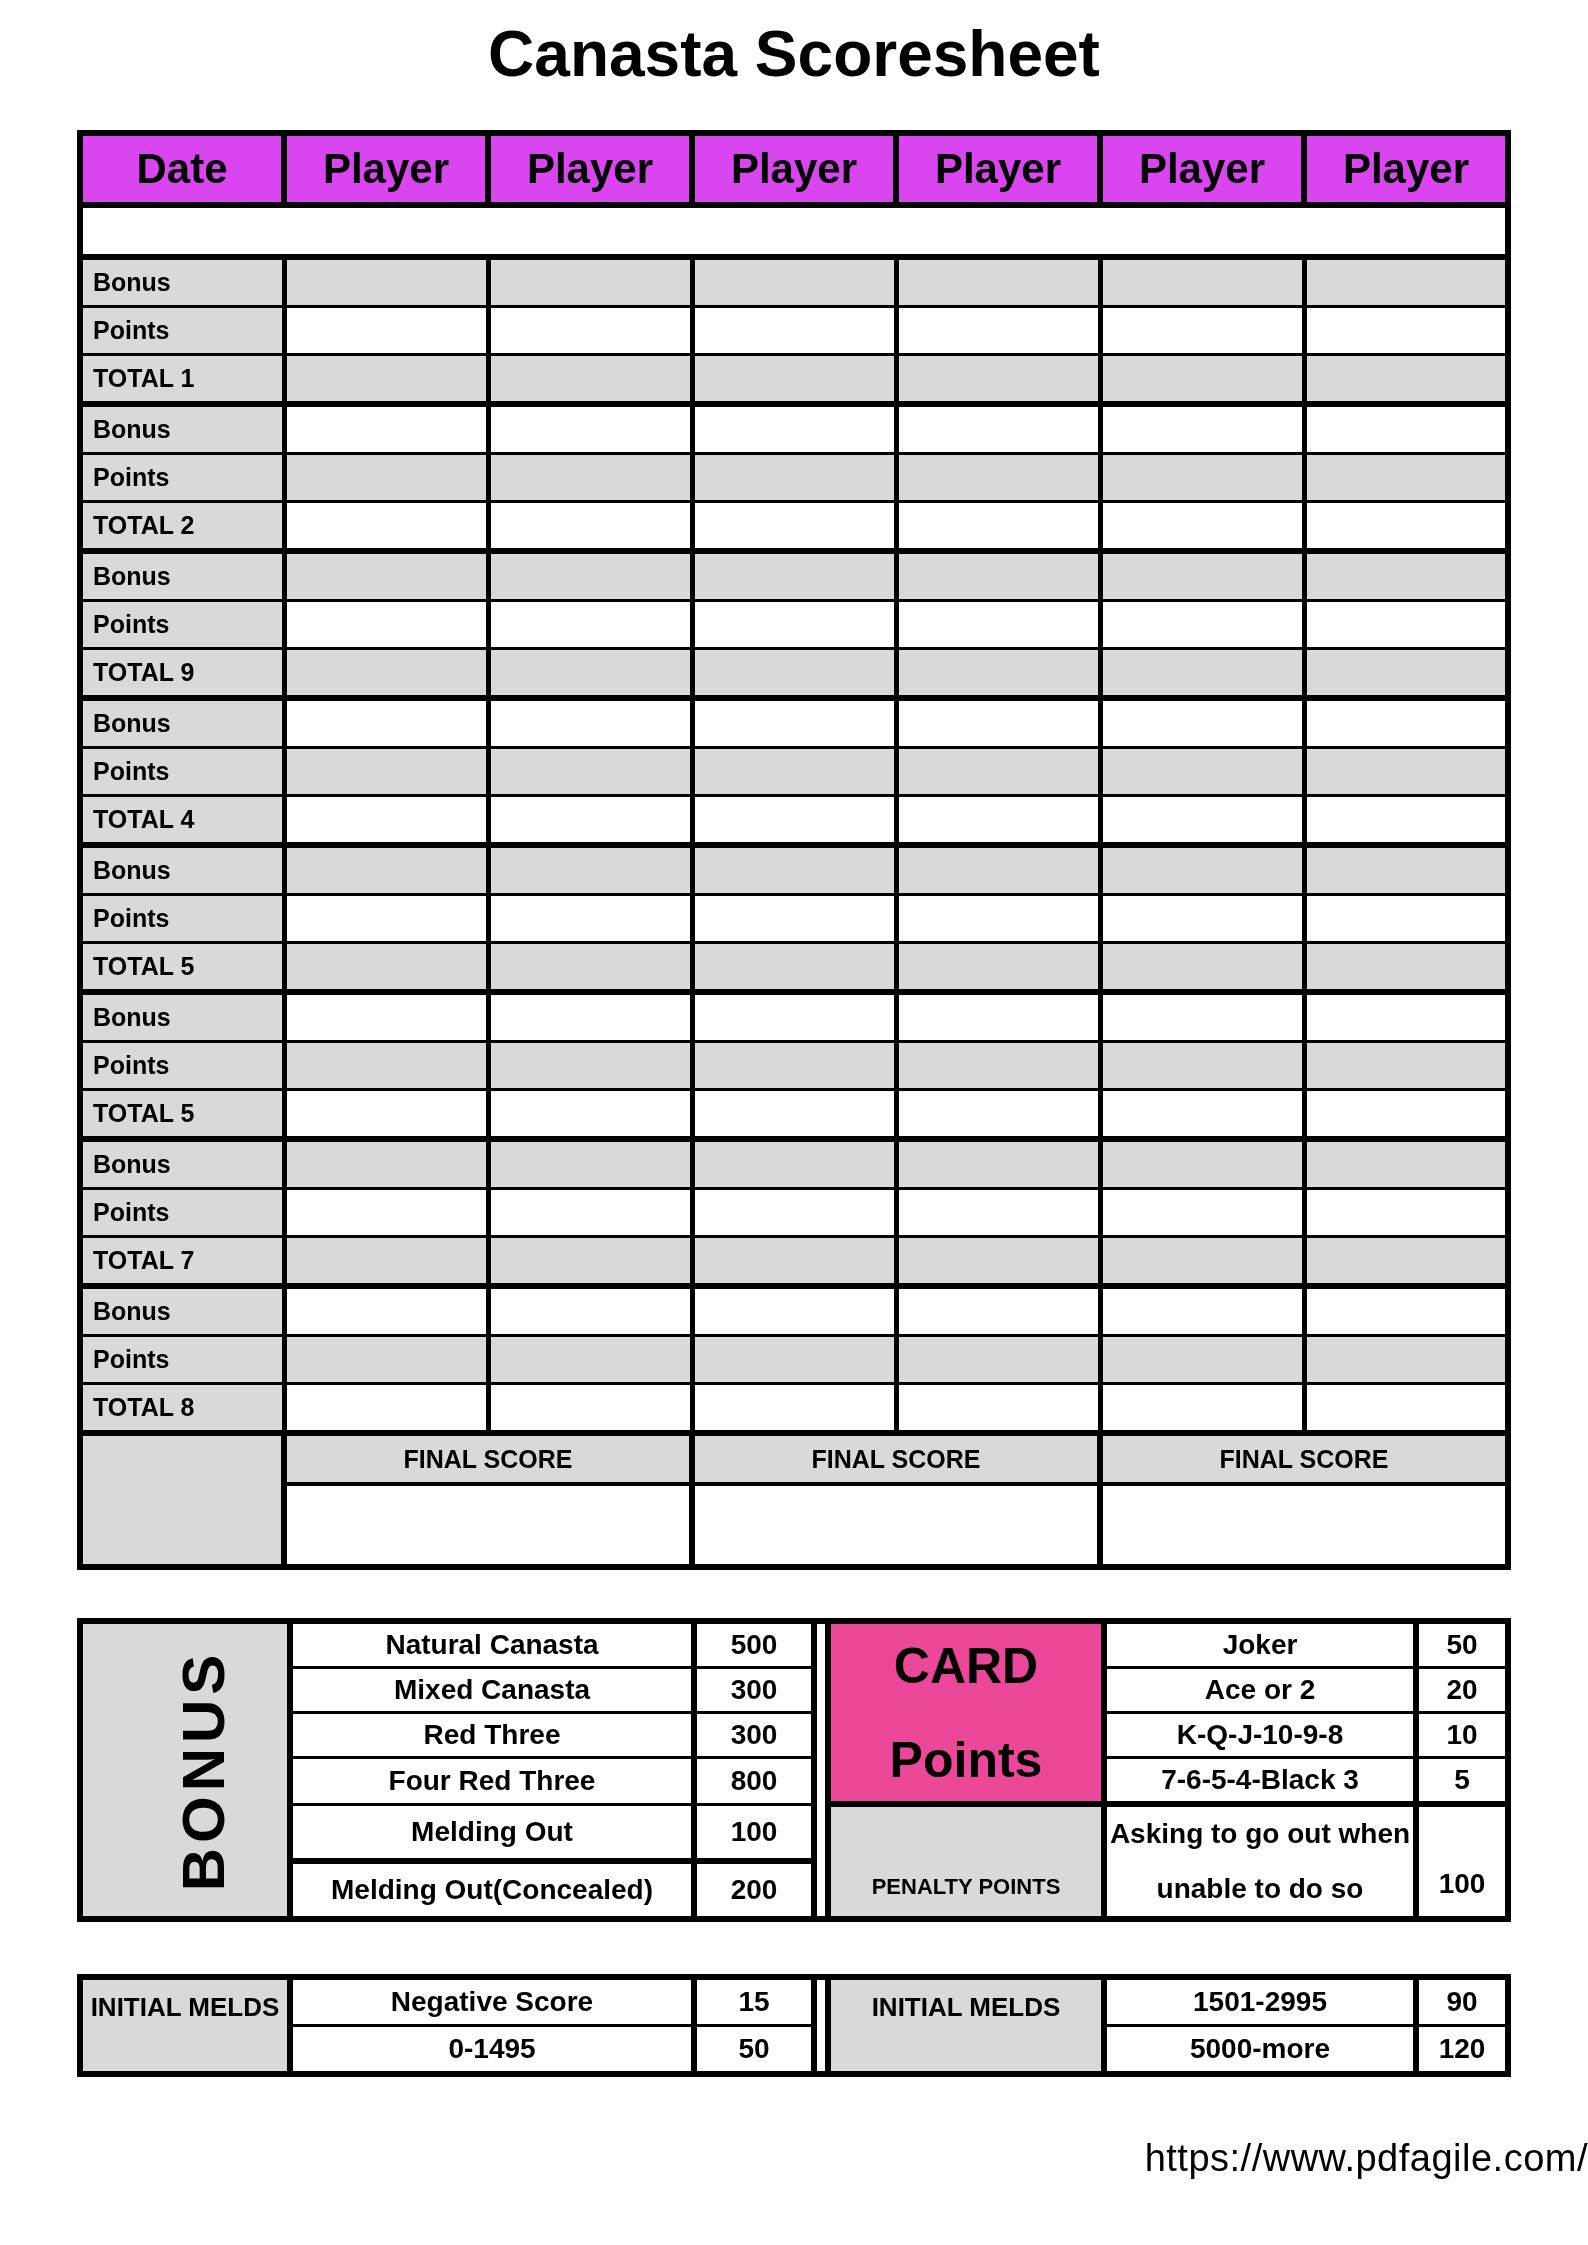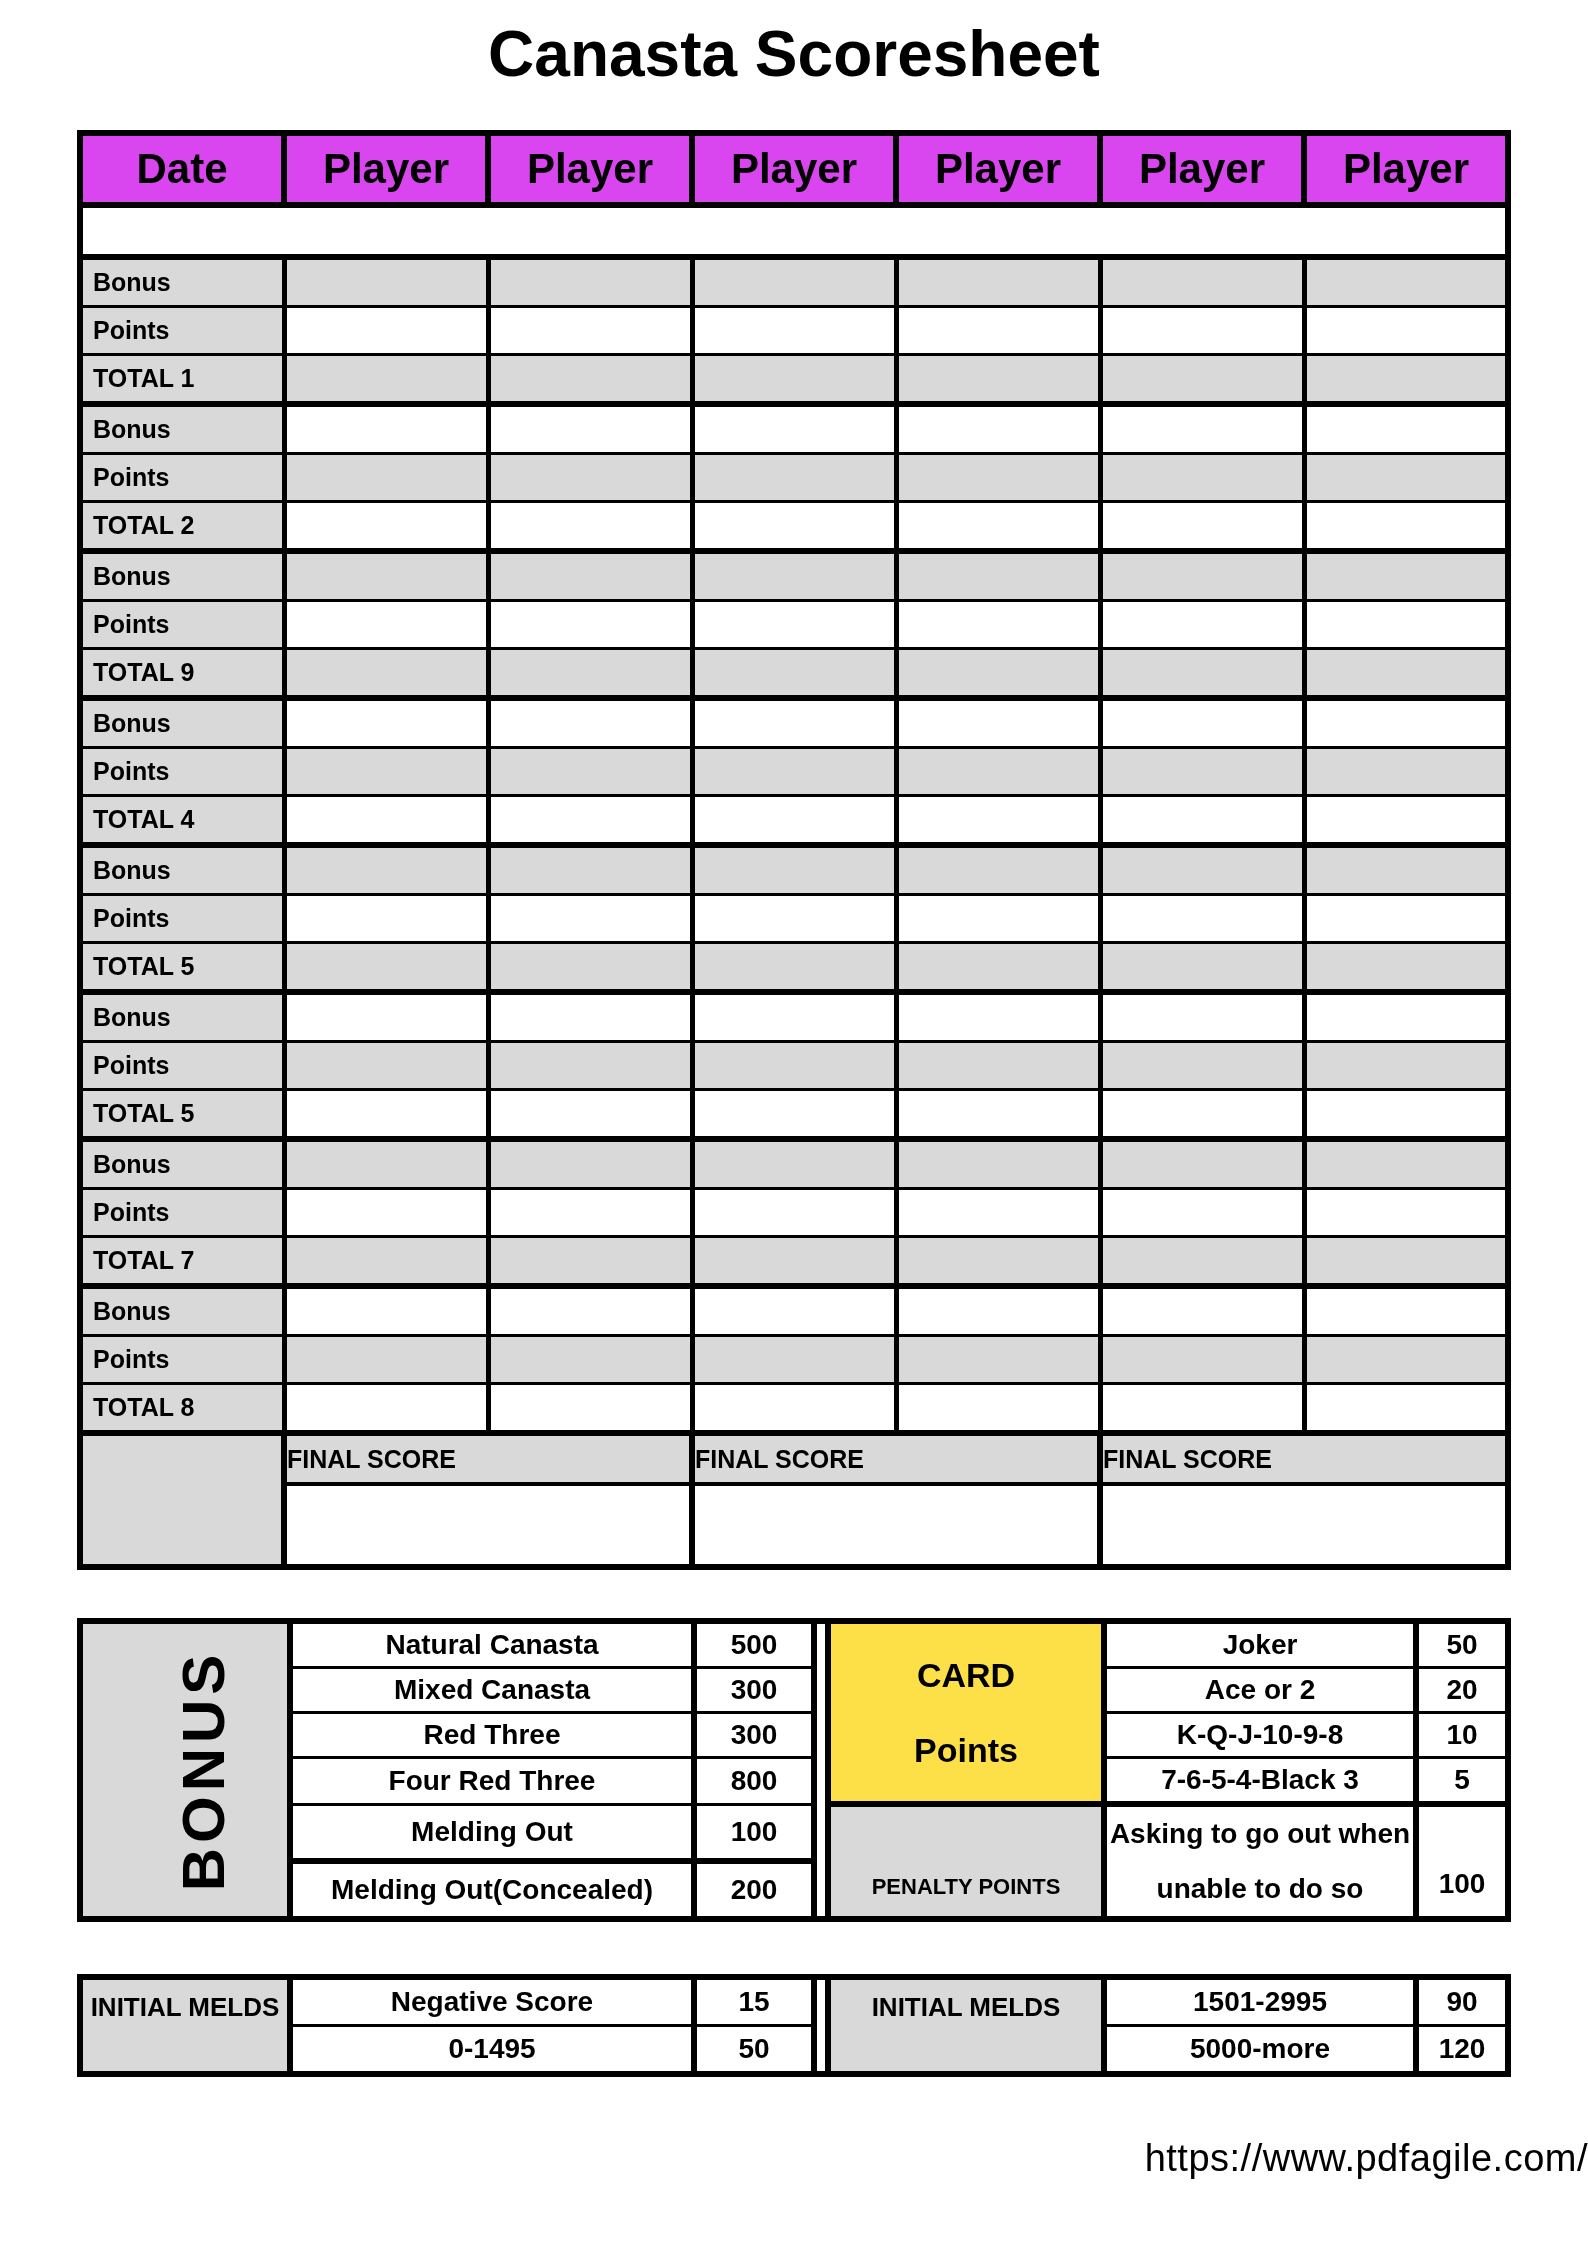--- a/index.html
+++ b/index.html
@@ -24,41 +24,41 @@
   .name-cell{height:46px;border:6px solid #000;background:#fff;}
   .br td{height:45px;border:3px solid #000;border-left-width:5px;border-right-width:5px;}
   .gs td{border-top-width:6px;}
   .lbl{
     background:#d9d9d9;font-weight:bold;font-size:25px;
     text-align:left;padding-left:10px;
   }
   .rg .sc{background:#d9d9d9;}
   .rw .sc{background:#ffffff;}
   .fhdr td{border:6px solid #000;border-bottom-width:4px;height:46px;}
-  .fs-lbl{background:#d9d9d9;font-weight:bold;font-size:25px;text-align:left;}
+  .fs-lbl{background:#d9d9d9;font-weight:bold;font-size:25px;text-align:center;}
   .fcol-lbl{background:#d9d9d9;border:6px solid #000;}
   .fempty td{border:6px solid #000;border-top-width:4px;height:78px;background:#fff;}
 
   
   .btab{width:1428px;border:6px solid #000;}
   .btab td{border:3px solid #000;border-left-width:6px;border-right-width:6px;height:42px;}
   .btab .nm{background:#fff;text-align:center;font-weight:bold;font-size:28px;}
   .btab .val{background:#fff;text-align:center;font-weight:bold;font-size:28px;}
   .spacer{background:#fff;}
 
   
   .bonus{margin-top:48px;}
   .side-lbl{background:#d9d9d9;text-align:center;vertical-align:middle;}
   .side-lbl .rot{
     display:inline-block;transform:rotate(-90deg);white-space:nowrap;
     font-size:60px;font-weight:bold;letter-spacing:5px;
   }
   .card-lbl{
-    background:#fde047;text-align:center;vertical-align:middle;
-    font-size:34px;font-weight:bold;
+    background:#ec4899;text-align:center;vertical-align:middle;
+    font-size:50px;font-weight:bold;
   }
   .card-lbl .l1{display:block;margin-bottom:36px;}
   .card-lbl .l2{display:block;}
   .pen-lbl{
     background:#d9d9d9;text-align:center;vertical-align:bottom;
     font-weight:bold;font-size:22px;padding-bottom:16px;
   }
   .pen-name{background:#fff;text-align:center;font-weight:bold;font-size:28px;line-height:1.95;}
   .pen-val{background:#fff;text-align:center;vertical-align:bottom;font-weight:bold;font-size:28px;padding-bottom:16px;}
   .bt6{border-top-width:6px !important;}

